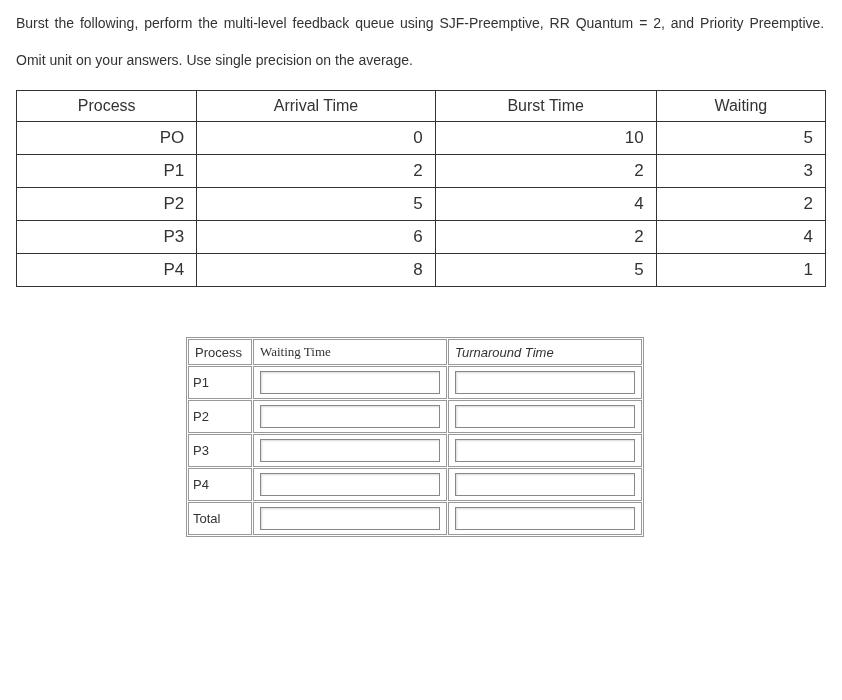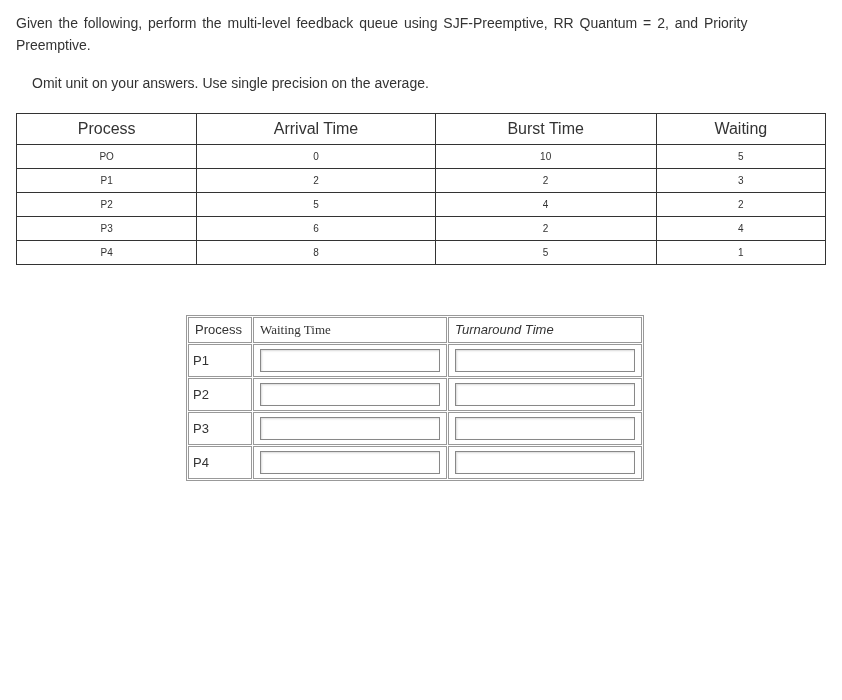--- a/index.html
+++ b/index.html
@@ -10,38 +10,39 @@
       padding: 12px 16px;
       width: 842px;
       box-sizing: border-box;
     }
     .problem-text {
       margin: 0 0 18px 0;
       line-height: 1.6;
       word-spacing: 2px;
     }
     .instruction-text {
-      margin: 0 0 22px 16px;
+      margin: 0 0 22px 0;
     }
     .data-table {
       border-collapse: collapse;
       width: 100%;
       margin-bottom: 50px;
     }
     .data-table th, .data-table td {
       border: 1px solid #333;
       padding: 6px 12px;
       text-align: center;
       font-weight: normal;
     }
     .data-table th {
       font-size: 16px;
     }
     .data-table td {
-      font-size: 10px;
+      font-size: 17px;
+      text-align: right;
     }
     .answer-table-wrapper {
       margin-left: 170px;
     }
     .answer-table {
       border-collapse: separate;
       border-spacing: 1px;
       border: 1px solid #999;
     }
     .answer-table th, .answer-table td {
@@ -72,21 +73,21 @@
       box-sizing: border-box;
       background: #fff;
     }
     .answer-table .label-cell {
       padding-left: 4px;
     }
   </style>
 </head>
 <body>
 
-<p class="problem-text">Given the following, perform the multi-level feedback queue using SJF-Preemptive, RR Quantum = 2, and Priority Preemptive.</p>
+<p class="problem-text">Burst the following, perform the multi-level feedback queue using SJF-Preemptive, RR Quantum = 2, and Priority Preemptive.</p>
 <p class="instruction-text">Omit unit on your answers. Use single precision on the average.</p>
 
 <table class="data-table">
   <thead>
     <tr>
       <th>Process</th>
       <th>Arrival Time</th>
       <th>Burst Time</th>
       <th>Waiting</th>
     </tr>
@@ -148,15 +149,20 @@
       <tr>
         <td class="label-cell">P3</td>
         <td><input type="text" value="" style=""></td>
         <td><input type="text" value="" style=""></td>
       </tr>
       <tr>
         <td class="label-cell">P4</td>
         <td><input type="text" value="" style=""></td>
         <td><input type="text" value="" style=""></td>
       </tr>
+      <tr>
+        <td class="label-cell">Total</td>
+        <td><input type="text" value="" style=""></td>
+        <td><input type="text" value="" style=""></td>
+      </tr>
     </tbody>
   </table>
 </div>
 
 </body></html>

